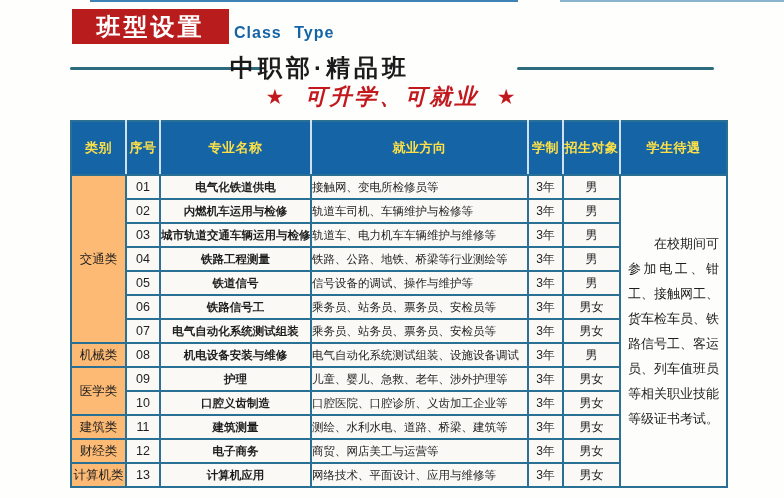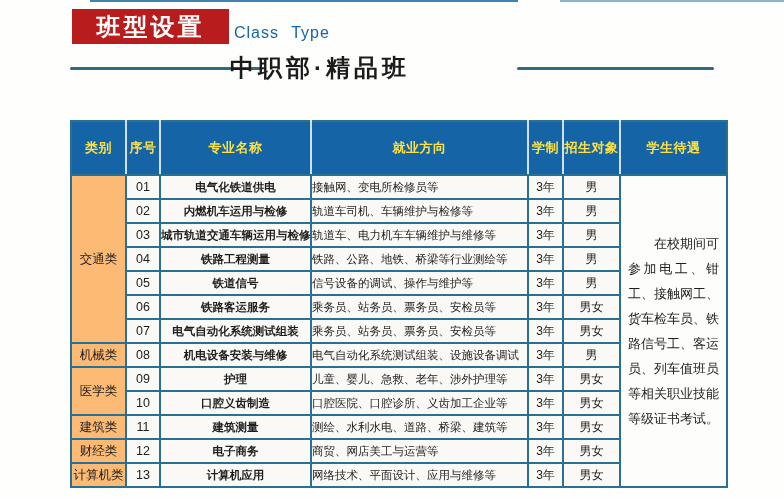--- a/index.html
+++ b/index.html
@@ -11,21 +11,21 @@
   .tl-a { left:90px;  width:428px; opacity:.9; }
   .tl-b { left:560px; width:224px; opacity:.55; }
 
   .badge {
     position:absolute; left:72px; top:9px; width:157px; height:35px;
     background:#b91c1c; color:#ffffff; display:flex; align-items:center; justify-content:center;
     font-size:24px; font-weight:bold; letter-spacing:3px;
   }
   .class-type {
     position:absolute; left:234px; top:24px; color:#1565a6;
-    font-size:16px; font-weight:normal; letter-spacing:1px; word-spacing:7px;
+    font-size:16px; font-weight:bold; letter-spacing:1px; word-spacing:7px;
   }
   .title-row {
     position:absolute; left:0; top:52px; width:640px; text-align:center;
     font-size:24px; font-weight:bold; color:#1b1b1b; letter-spacing:4px;
   }
   .hline { position:absolute; top:67px; height:3px; background:#2e6b7d; border-radius:2px; }
   .hl-left  { left:70px;  width:192px; }
   .hl-right { left:517px; width:197px; }
 
   .slogan {
@@ -74,20 +74,25 @@
 
   <div class="badge">
     <span>班型设置</span>
   </div>
   <div class="class-type">Class Type</div>
 
   <div class="hline hl-left"></div>
   <div class="hline hl-right"></div>
   <div class="title-row">中职部·精品班</div>
 
+  <div class="slogan">
+    <span class="star">★</span>
+    <span class="txt">可升学、可就业</span>
+    <span class="star">★</span>
+  </div>
 
   <table class="programs">
     <colgroup>
       <col style="width:55px">
         <col style="width:34px">
         <col style="width:151px">
       <col style="width:217px">
         <col style="width:35px">
         <col style="width:57px">
         <col>
@@ -136,21 +141,21 @@
         </tr>
         <tr>
           <td class="num">05</td>
           <td class="major">铁道信号</td>
           <td class="jobs">信号设备的调试、操作与维护等</td>
           <td class="dur">3年</td>
           <td class="gen">男</td>
         </tr>
         <tr>
           <td class="num">06</td>
-          <td class="major">铁路客运服务</td>
+          <td class="major">铁路信号工</td>
           <td class="jobs">乘务员、站务员、票务员、安检员等</td>
           <td class="dur">3年</td>
           <td class="gen">男女</td>
         </tr>
         <tr>
           <td class="num">07</td>
           <td class="major">电气自动化系统测试组装</td>
           <td class="jobs">乘务员、站务员、票务员、安检员等</td>
           <td class="dur">3年</td>
           <td class="gen">男女</td>

